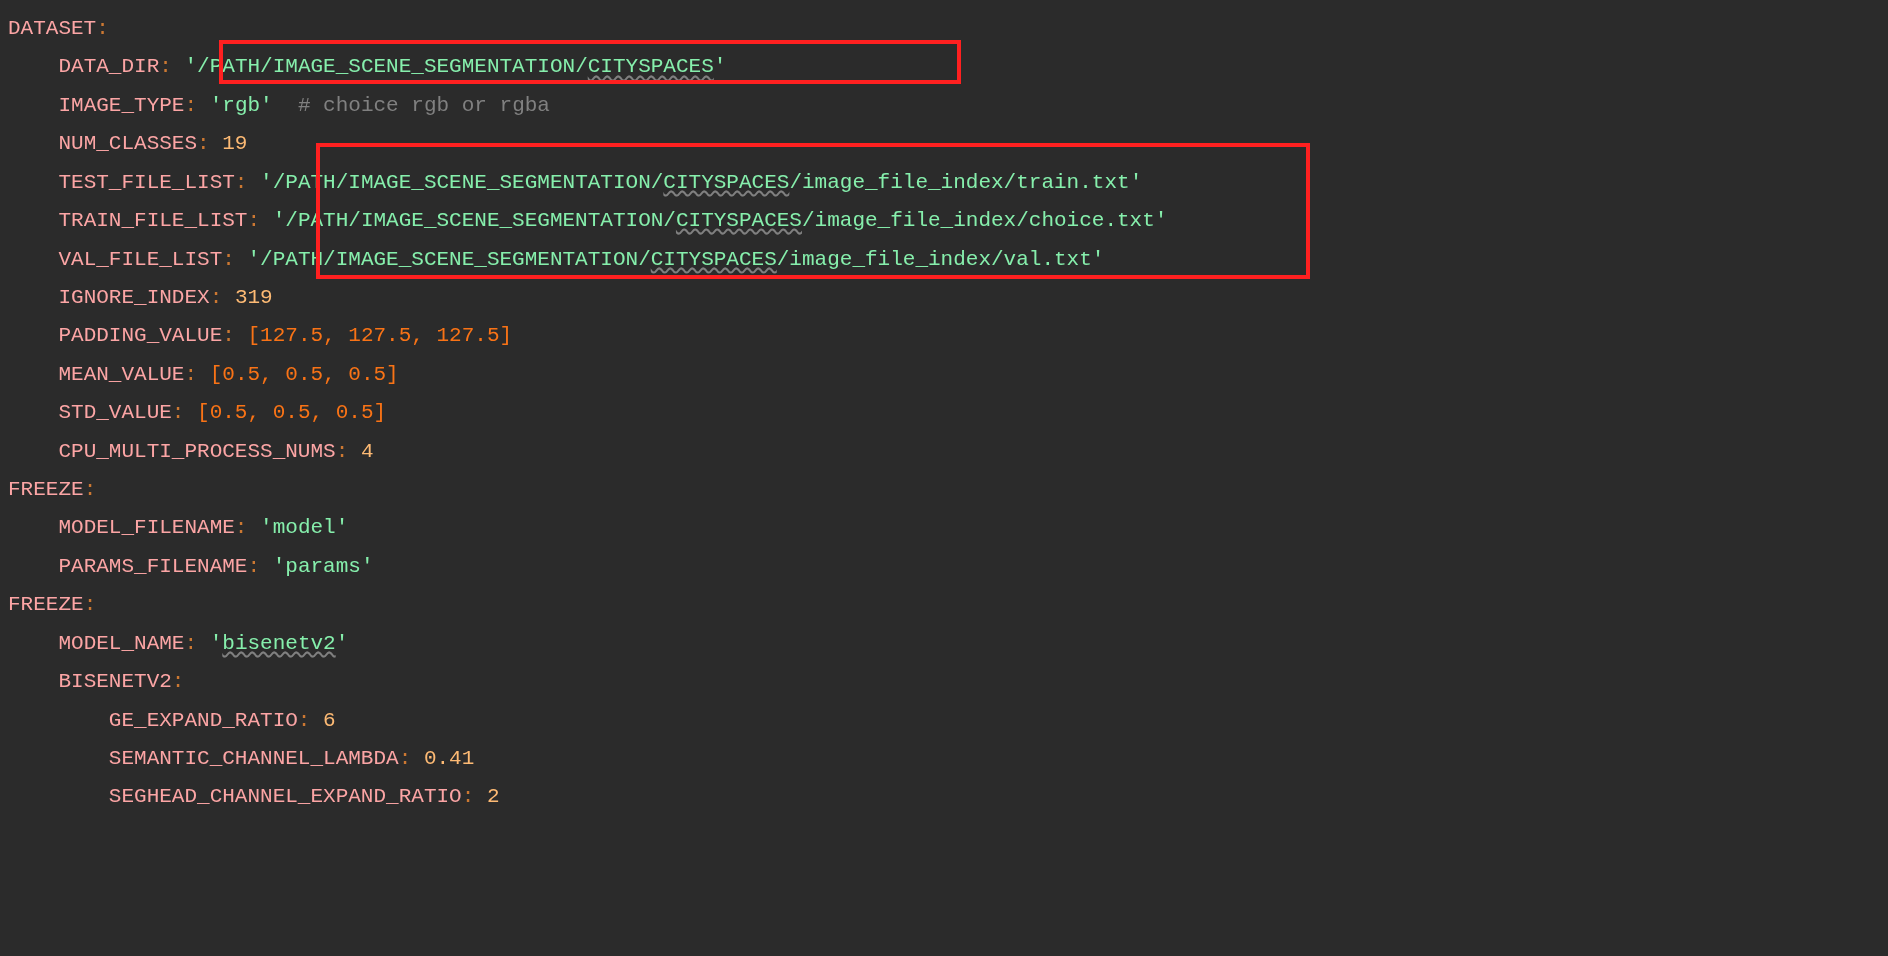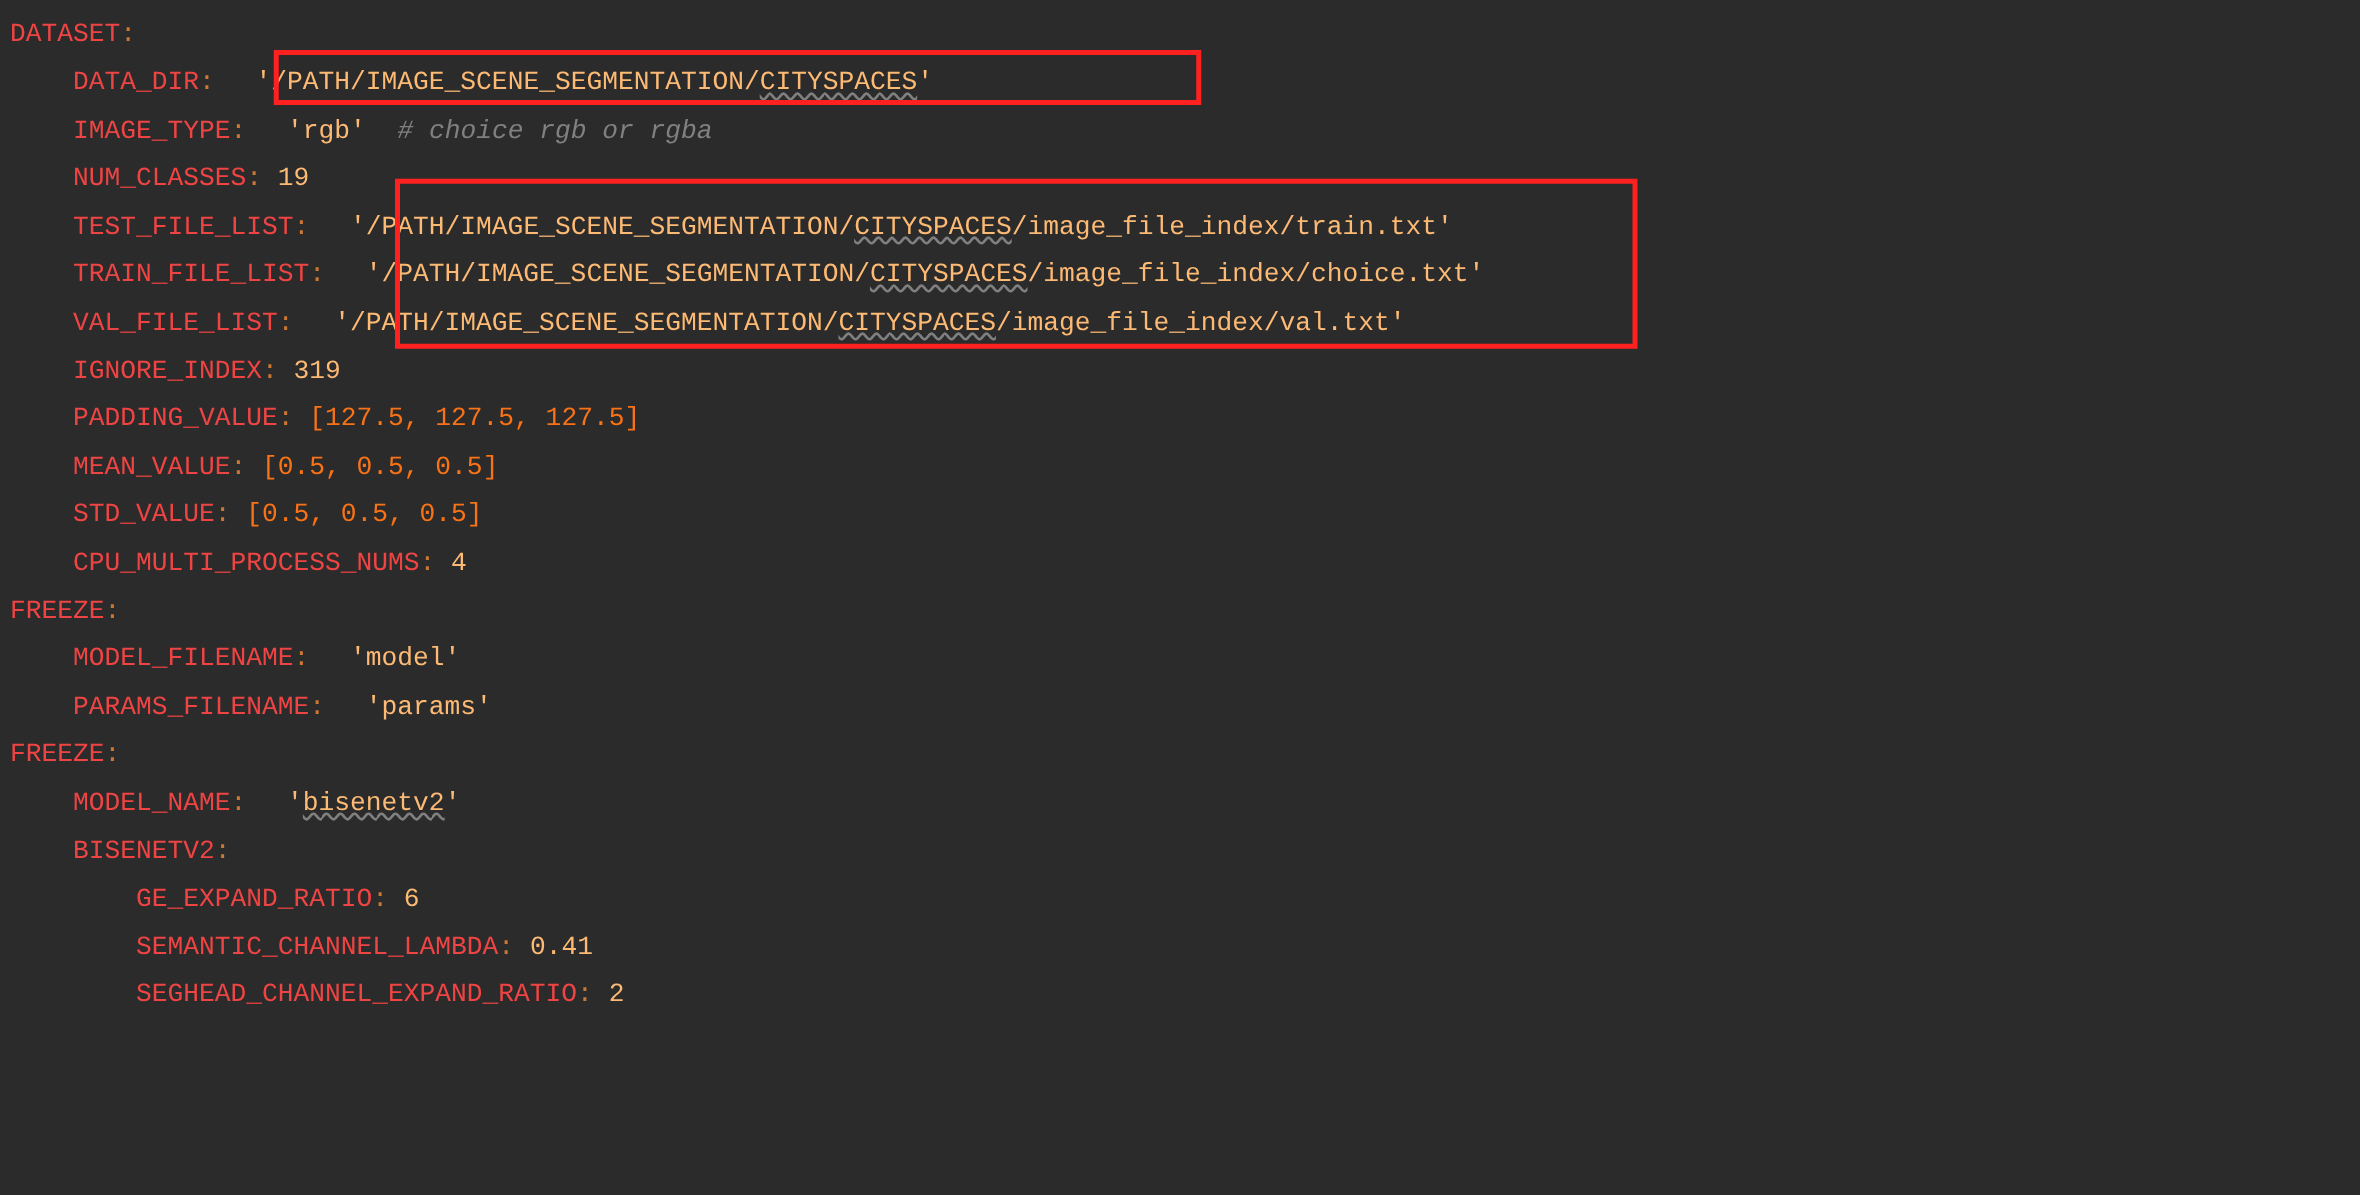--- a/index.html
+++ b/index.html
@@ -16,38 +16,36 @@
       padding: 0;
       overflow: hidden;
       position: relative;
     }
     .editor {
       padding: 10px 8px;
       white-space: pre;
       position: relative;
     }
     .key {
-      color: #ef4444;
+      color: #fca5a5;
     }
     .string {
-      color: #fdba74;
-      margin-left: 20px;
+      color: #86efac;
     }
     .number {
       color: #fdba74;
     }
     .colon {
       color: #cc7832;
     }
     .bracket {
       color: #f97316;
     }
     .comment {
       color: #808080;
-      font-style: italic;
     }
     .wavy {
       text-decoration: underline wavy #808080;
     }
     .box1 {
       position: absolute;
       border: 4px solid #ff2020;
       top: 40px;
       left: 219px;
       width: 742px;

